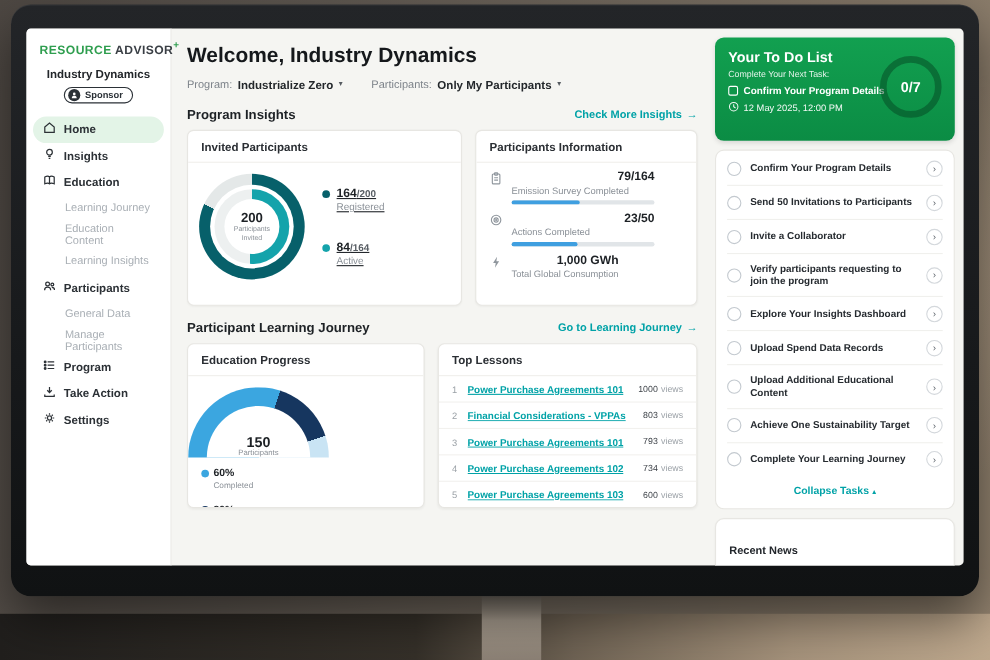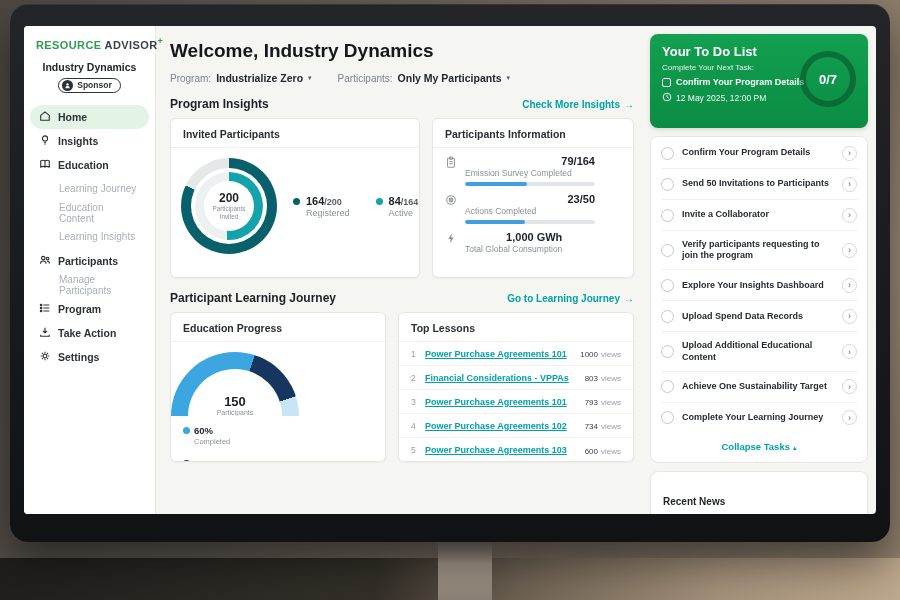--- a/index.html
+++ b/index.html
@@ -34,42 +34,42 @@
   .nav-item { display:flex; align-items:center; gap:7px; height:24px; margin:0 6px; padding:0 9px;
     font-size:10.5px; font-weight:600; color:#2c3136; cursor:pointer; border-radius:13px; }
   .nav-item.active { background:#e3f4e7; }
   .nav-item.sub { padding-left:29px; font-size:10px; font-weight:500; color:#a9afb5; }
   .nav-item svg { flex:none; }
 
   
   .main { flex:1; min-width:0; padding:8px 12px 0 14px; }
   h1.welcome { font-size:19px; font-weight:700; color:#15181b; margin:6px 0 10px; }
   .filters { display:flex; gap:26px; align-items:center; font-size:10px; color:#7d838a; margin-bottom:13px; }
-  .filter { display:flex; align-items:center; gap:5px; cursor:pointer; }
+  .filter { display:flex; align-items:flex-start; gap:5px; cursor:pointer; }
   .filter b { color:#23272b; font-size:10.5px; }
   .chev { font-size:7px; color:#555a60; }
   .sec-head { display:flex; align-items:center; justify-content:space-between; margin-bottom:7px; }
   .sec-title { font-size:12px; font-weight:700; color:#1d2125; }
   .sec-link { color:#00a2a7; font-size:10px; font-weight:700; cursor:pointer; display:flex; align-items:center; gap:4px; }
   .cards { display:flex; gap:12px; margin-bottom:13px; }
   .card { background:#fff; border:1px solid #e7e6e2; border-radius:6px; box-shadow:0 1px 2px rgba(0,0,0,.04); overflow:hidden; }
   .card-title { font-size:10.5px; font-weight:700; color:#2a2e33; padding:9px 12px 7px; border-bottom:1px solid #f0efec; }
 
   
   .card-invited { width:250px; height:160px; }
   .invited-body { display:flex; align-items:center; padding:10px 10px; }
   .donut { position:relative; width:96px; height:96px; flex:none; }
   .donut div { position:absolute; border-radius:50%; }
   .ring-outer { inset:0; }
   .hole1 { inset:10px; background:#fff; }
   .ring-inner { inset:14px; }
   .hole2 { inset:23px; background:#fff; display:flex; flex-direction:column; align-items:center; justify-content:center; text-align:center; }
   .donut-val { font-size:12px; font-weight:700; color:#1d2125; }
   .donut-lab { font-size:6.3px; color:#8a9097; line-height:1.25; width:40px; }
-  .inv-legend { margin-left:16px; display:flex; flex-direction:row; gap:26px; }
+  .inv-legend { margin-left:16px; display:flex; flex-direction:column; gap:26px;text-decoration:underline; }
   .leg-row { display:flex; align-items:flex-start; gap:6px; }
   .dot { width:7px; height:7px; border-radius:50%; margin-top:3px; flex:none; }
   .leg-val { font-size:11px; font-weight:700; color:#1d2125; }
   .leg-of { font-size:9px; font-weight:700; color:#585e64; }
   .leg-lab { font-size:9px; color:#8a9097; margin-top:1px; }
 
   
   .card-info { flex:1; height:160px; }
   .info-row { display:flex; gap:8px; padding:7px 12px 0; }
   .info-ic { color:#8f969d; flex:none; margin-top:1px; }
@@ -186,20 +186,23 @@
             <span>Learning Insights</span>
           </div>
           <div class="nav-item">
             <span><svg width="12" height="12" viewBox="0 0 14 14" fill="none" stroke="#2c3136" stroke-width="1.3">
                   <circle cx="5" cy="4.8" r="2"></circle>
                   <path d="M1.8 11.4 C1.8 9.2 3.2 8.2 5 8.2 S8.2 9.2 8.2 11.4"></path>
                   <circle cx="10" cy="5.4" r="1.5"></circle>
                   <path d="M9.4 8.4 C11.2 8.4 12.3 9.5 12.3 11.2"></path>
                 </svg></span>
             <span>Participants</span>
+          </div>
+          <div class="nav-item sub">
+            <span>General Data</span>
           </div>
           <div class="nav-item sub">
             <span>Manage Participants</span>
           </div>
           <div class="nav-item">
             <span><svg width="12" height="12" viewBox="0 0 14 14" stroke="#2c3136" stroke-width="1.3">
                   <path d="M5 3.5 H12 M5 7 H12 M5 10.5 H12"></path>
                   <circle cx="2.4" cy="3.5" r=".9" fill="#2c3136"></circle>
                   <circle cx="2.4" cy="7" r=".9" fill="#2c3136"></circle>
                   <circle cx="2.4" cy="10.5" r=".9" fill="#2c3136"></circle>

